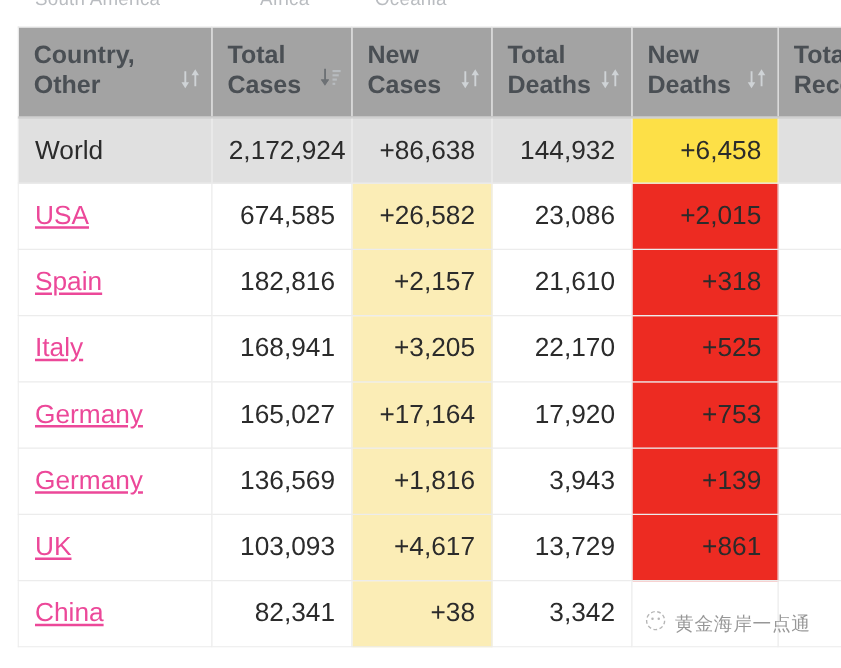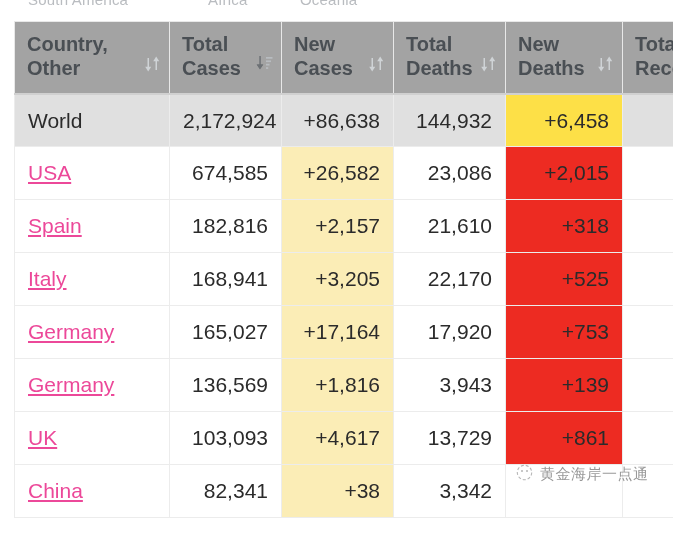--- a/index.html
+++ b/index.html
@@ -130,21 +130,21 @@
   tr.world-row td.newdeaths-hl {
     background: #fde047;
     color: #333;
     border-color: #d4d4d4;
   }
 
   
   #watermark {
     position: absolute;
     left: 516px;
-    top: 464px;
+    top: 488px;
     display: flex;
     align-items: center;
     gap: 7px;
     opacity: .62;
     pointer-events: none;
   }
   #watermark .wm-text {
     font-size: 15px;
     color: #585858;
     white-space: nowrap;

